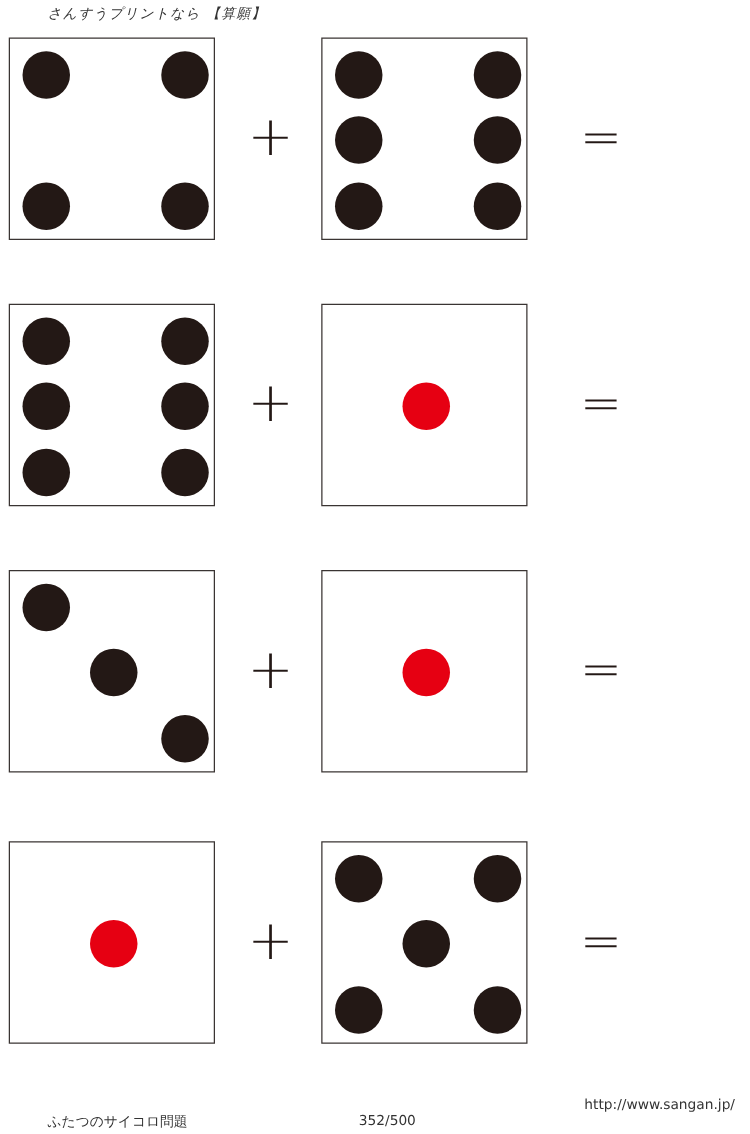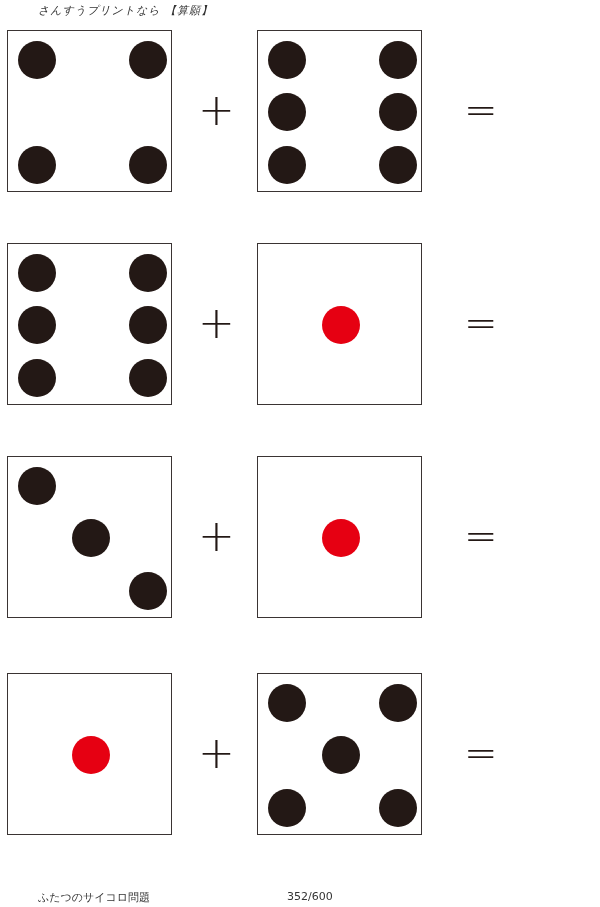--- a/index.html
+++ b/index.html
@@ -74,15 +74,16 @@
         <div class="pip" style="left: 64px; top: 62px;"></div>
         <div class="pip" style="left: 10px; top: 115px;"></div>
         <div class="pip" style="left: 121px; top: 115px;"></div>
       </div>
       <div class="op" style="left: 198px; top: 731px;">+</div>
       <div class="op" style="left: 464px; top: 733px; font-size: 40px;">=</div>
     </div>
   </div>
 
 <div class="footer-left">ふたつのサイコロ問題</div>
-<div class="footer-page">352/600</div>
+<div class="footer-page">352/500</div>
 <div class="footer-copy">
+  <div>http://www.sangan.jp/</div>
 </div>
 
 </body></html>

